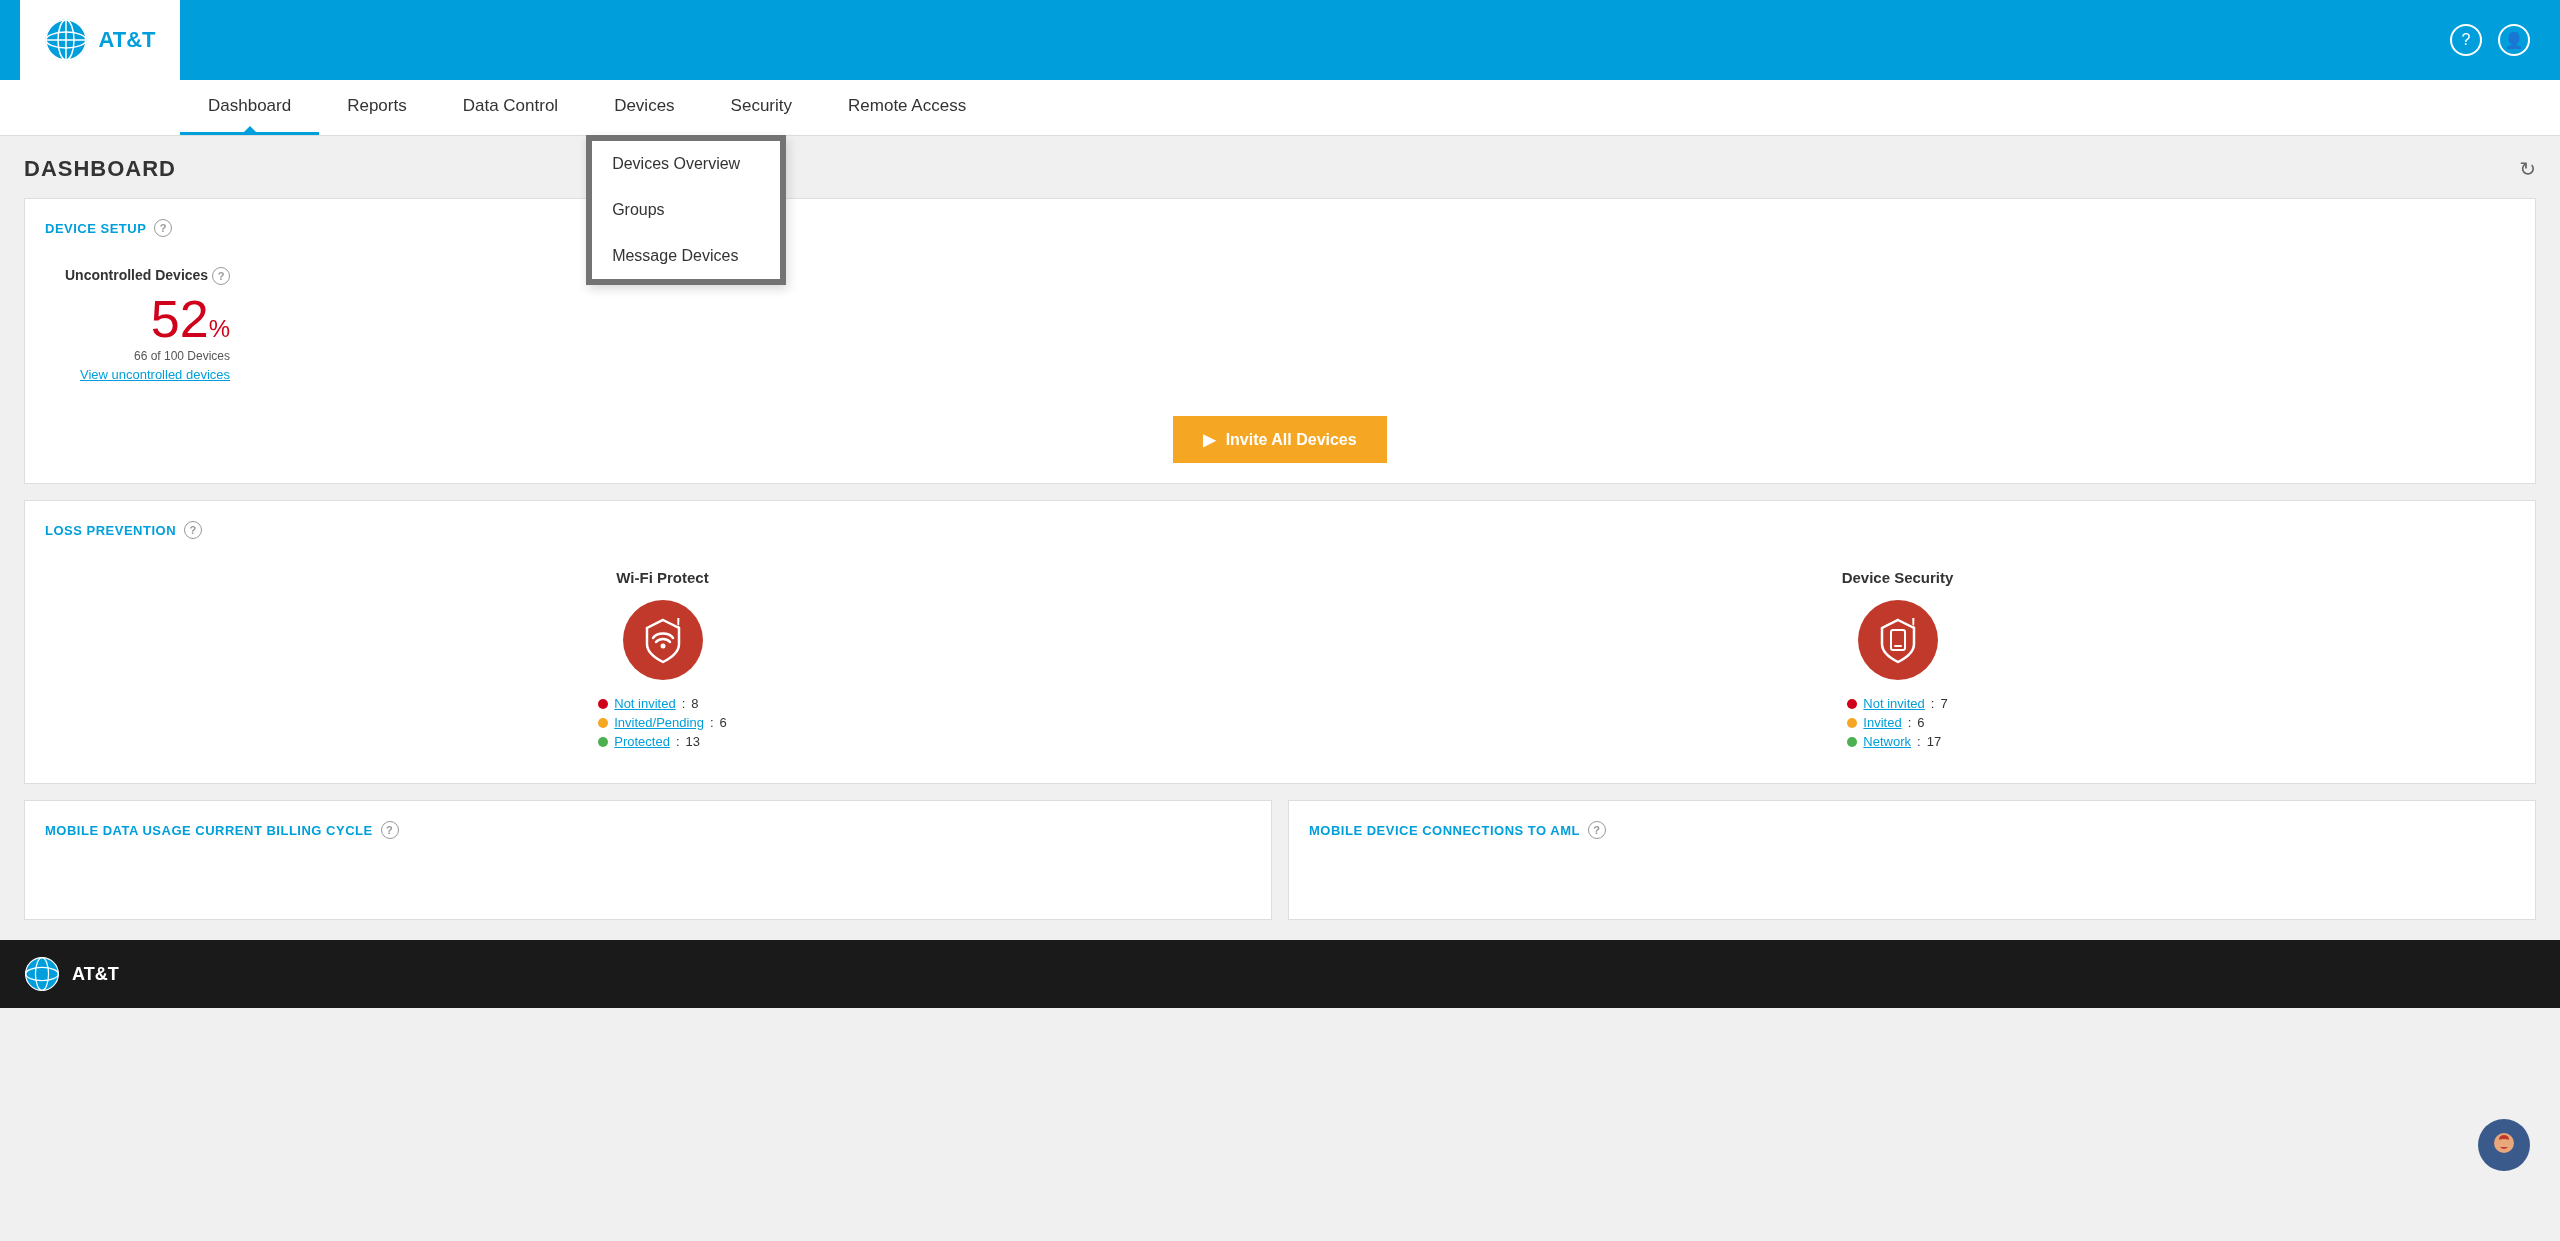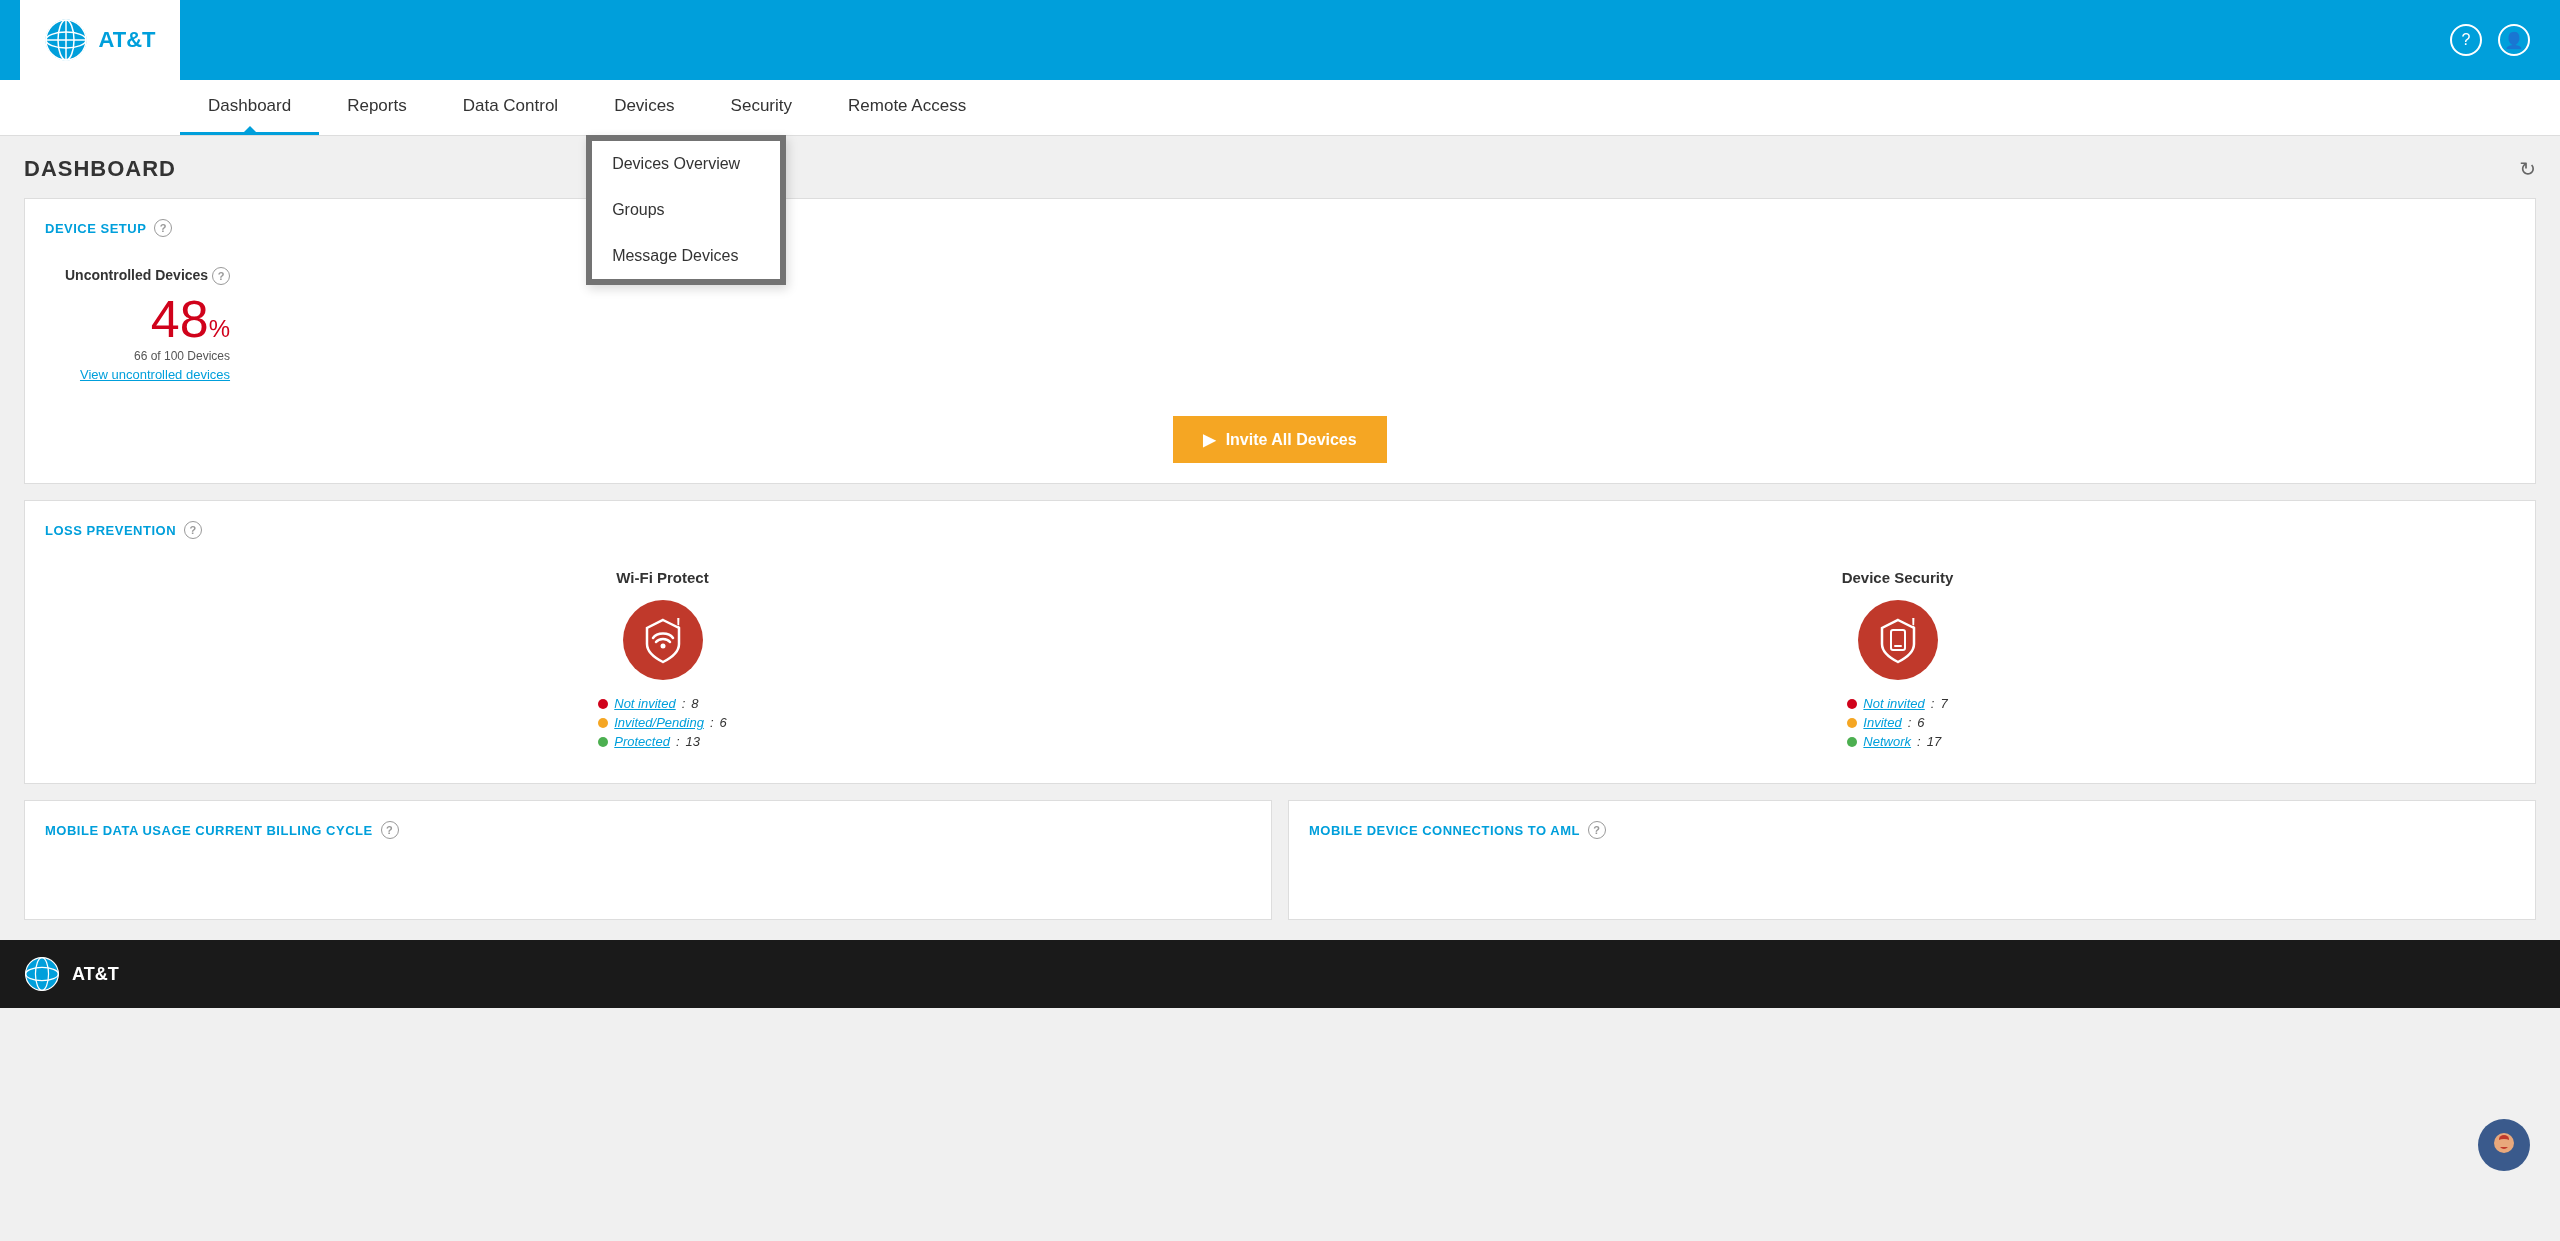--- a/index.html
+++ b/index.html
@@ -266,21 +266,20 @@
       color: #333;
       margin-bottom: 4px;
       display: flex;
       align-items: center;
       gap: 6px;
       justify-content: flex-start;
     }
     .security-stats-container {
       text-align: right;
       display: inline-block;
-      font-style: italic;
     }
     .dot {
       width: 10px;
       height: 10px;
       border-radius: 50%;
       display: inline-block;
       flex-shrink: 0;
     }
     .dot.red { background: #d0021b; }
     .dot.orange { background: #f5a623; }
@@ -393,21 +392,21 @@
         <span class="help-icon">?</span>
       </div>
       <div class="device-stats">
 
         <div class="stat-block">
           <div class="stat-label">
             <span>Uncontrolled Devices</span>
             <span class="help-icon">?</span>
           </div>
           <div class="stat-number red">
-            <span>48</span><span class="stat-percent">%</span>
+            <span>52</span><span class="stat-percent">%</span>
           </div>
           <div class="stat-sub">66 of 100 Devices</div>
           <a class="view-link">View uncontrolled devices</a>
         </div>
 
       </div>
       <div style="text-align:center;">
         <button class="invite-btn">
           <span>▶</span>
           <span>Invite All Devices</span>

